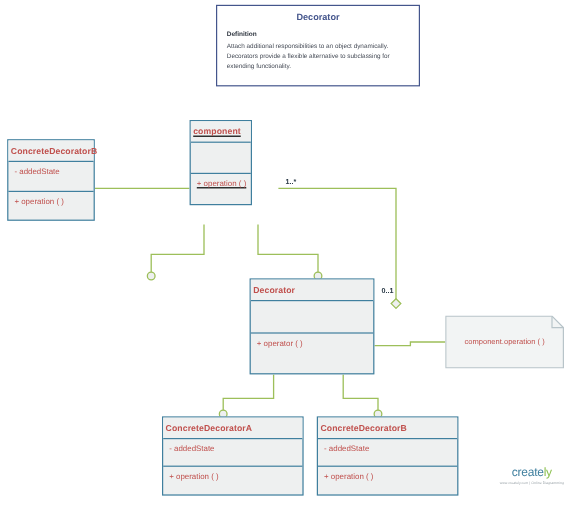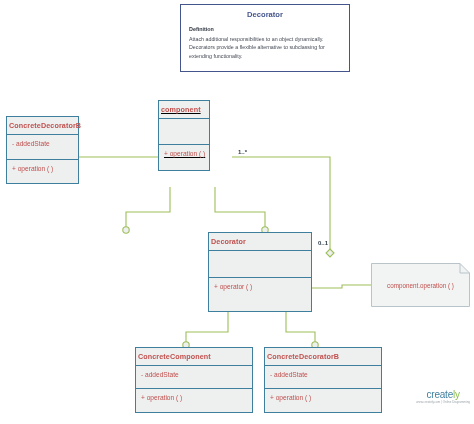--- a/index.html
+++ b/index.html
@@ -236,21 +236,21 @@
 
   <div id="note-box">
     <svg class="note-shape" viewBox="0 0 99 44" xmlns="http://www.w3.org/2000/svg">
       <path d="M 0.5 0.5 L 89 0.5 L 98.5 10 L 98.5 43.5 L 0.5 43.5 Z" fill="#f2f4f4" stroke="#b8c4c9" stroke-width="1"></path>
       <path d="M 89 0.5 L 89 10 L 98.5 10" fill="none" stroke="#b8c4c9" stroke-width="1"></path>
     </svg>
     <div id="note-text">component.operation ( )</div>
   </div>
 
   <div class="uml-class" style="left:135px; top:347px; width:118px; height:66px;">
-    <div class="uml-title">ConcreteComponent</div>
+    <div class="uml-title">ConcreteDecoratorA</div>
     <div class="uml-attrs" style="height:23px;">
       <div class="uml-row">- addedState</div>
     </div>
     <div class="uml-ops">
       <div class="uml-row">+ operation ( )</div>
     </div>
   </div>
 
   <div class="uml-class" style="left:264px; top:347px; width:118px; height:66px;">
     <div class="uml-title">ConcreteDecoratorB</div>

